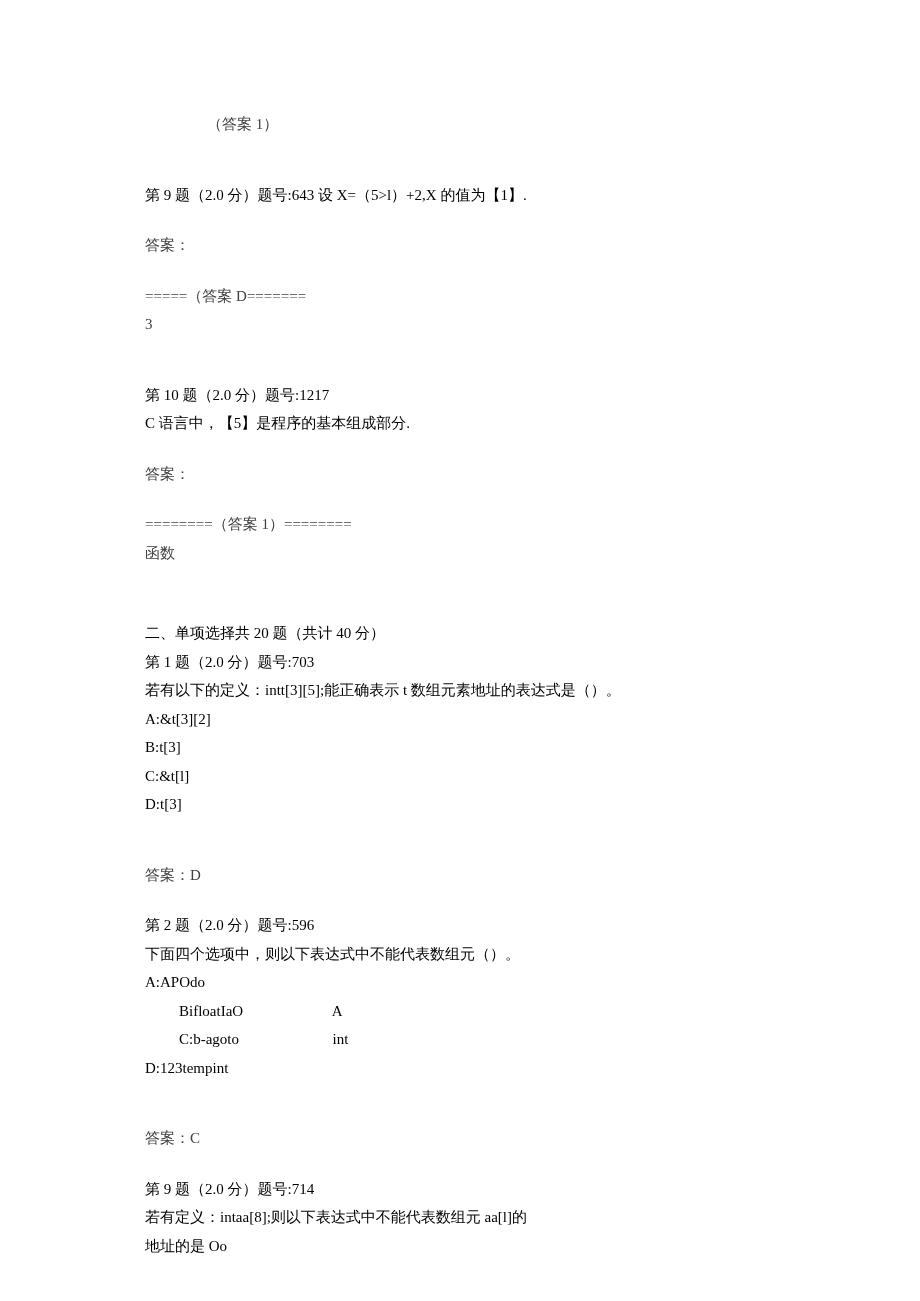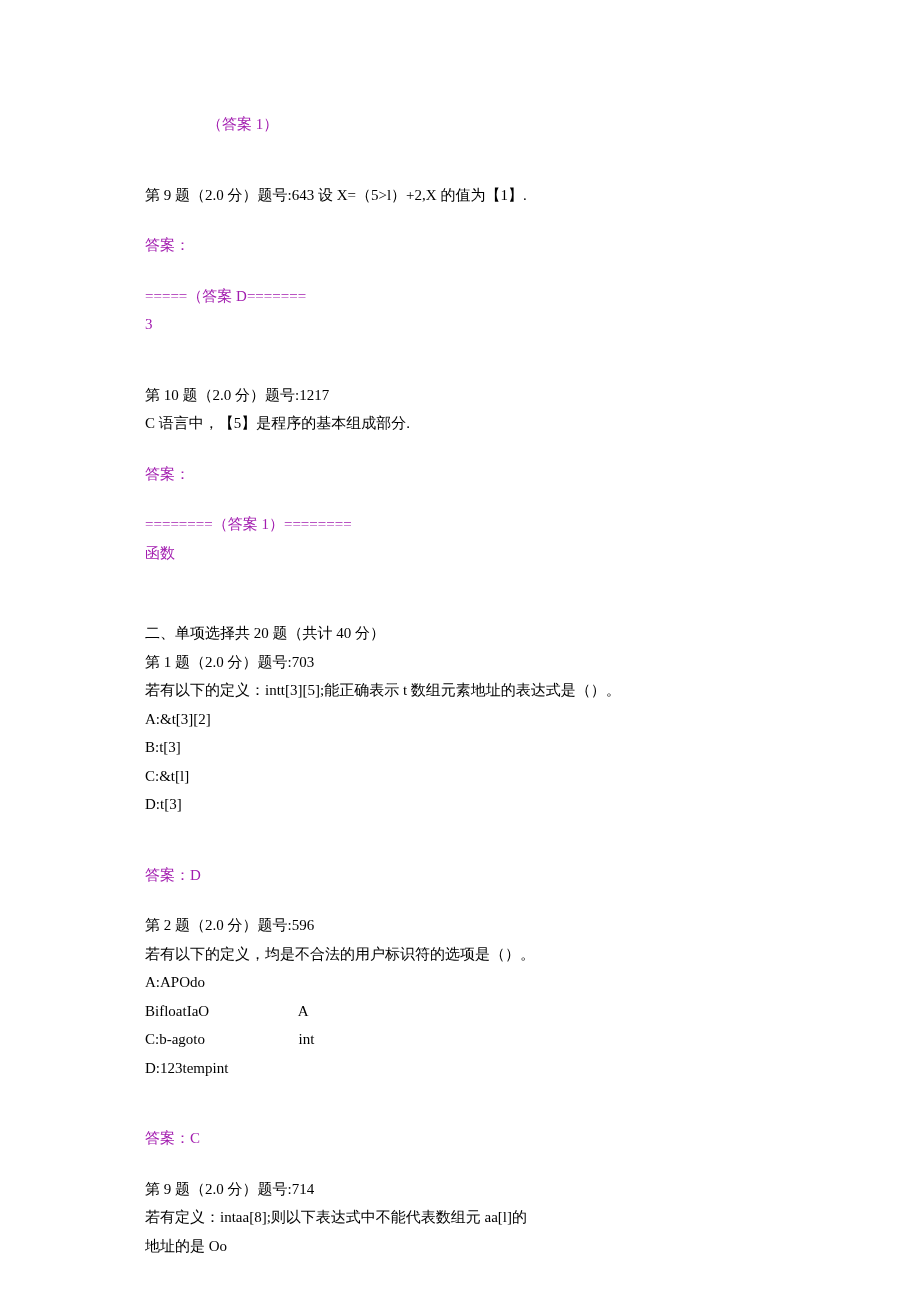--- a/index.html
+++ b/index.html
@@ -11,40 +11,41 @@
       width: 920px;
       height: 1301px;
       background: #fff;
       font-family: "SimSun", "宋体", serif;
       font-size: 15px;
       color: #000;
       padding: 110px 145px 50px 145px;
       line-height: 1.9;
     }
     .red {
-      color: #a21caf;
+      color: #404040;
     }
     .indent {
       padding-left: 62px;
     }
     .spacer-sm {
       height: 22px;
     }
     .spacer-md {
       height: 42px;
     }
     .spacer-lg {
       height: 52px;
     }
     .bold {
       font-weight: normal;
     }
     .tab {
       display: inline-block;
       width: 90px;
+      margin-left: 34px;
     }
     .tab-sm {
       display: inline-block;
       width: 56px;
     }
   </style>
 </head>
 <body>
 
 <div class="indent red">（答案 1）</div>
@@ -86,21 +87,21 @@
 <div>C:&amp;t[l]</div>
 <div>D:t[3]</div>
 
 <div class="spacer-md"></div>
 
 <div class="red">答案：D</div>
 
 <div class="spacer-sm"></div>
 
 <div>第 2 题（2.0 分）题号:596</div>
-<div>若有以下的定义，均是不合法的用户标识符的选项是（）。</div>
+<div>下面四个选项中，则以下表达式中不能代表数组元（）。</div>
 <div>A:APOdo</div>
 <div>
   <span class="tab">BifloatIaO</span>
   <span class="tab-sm"></span>
   <span>A</span>
 </div>
 <div>
   <span class="tab">C:b-agoto</span>
   <span class="tab-sm"></span>
   <span>int</span>

